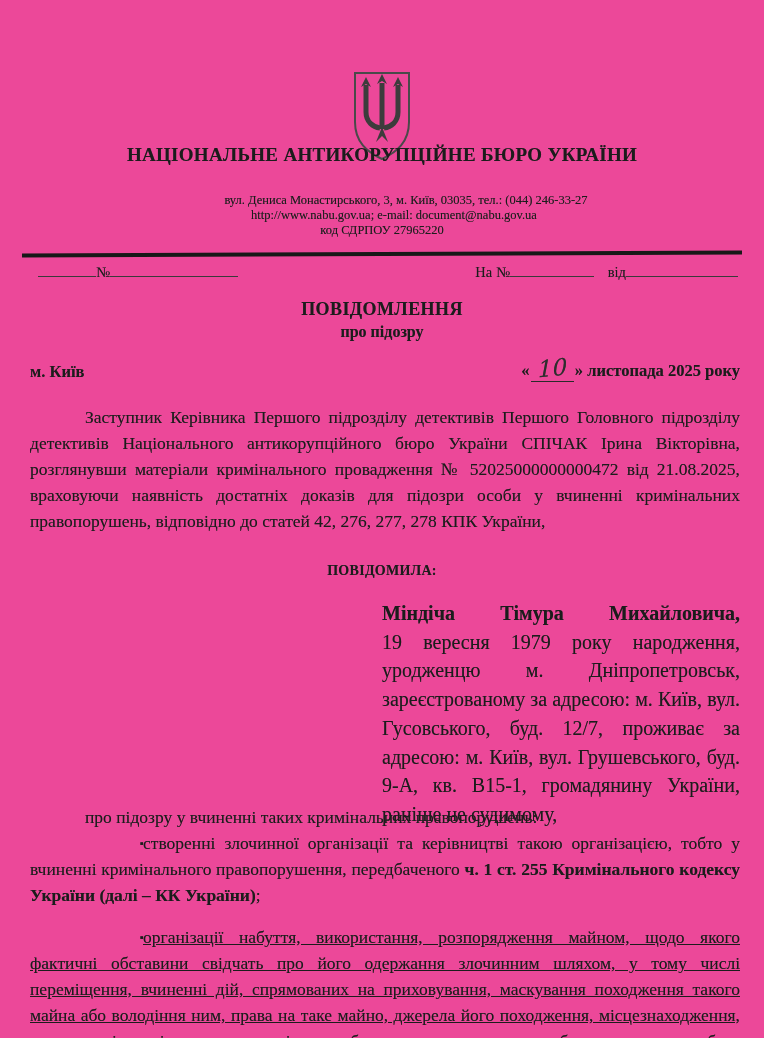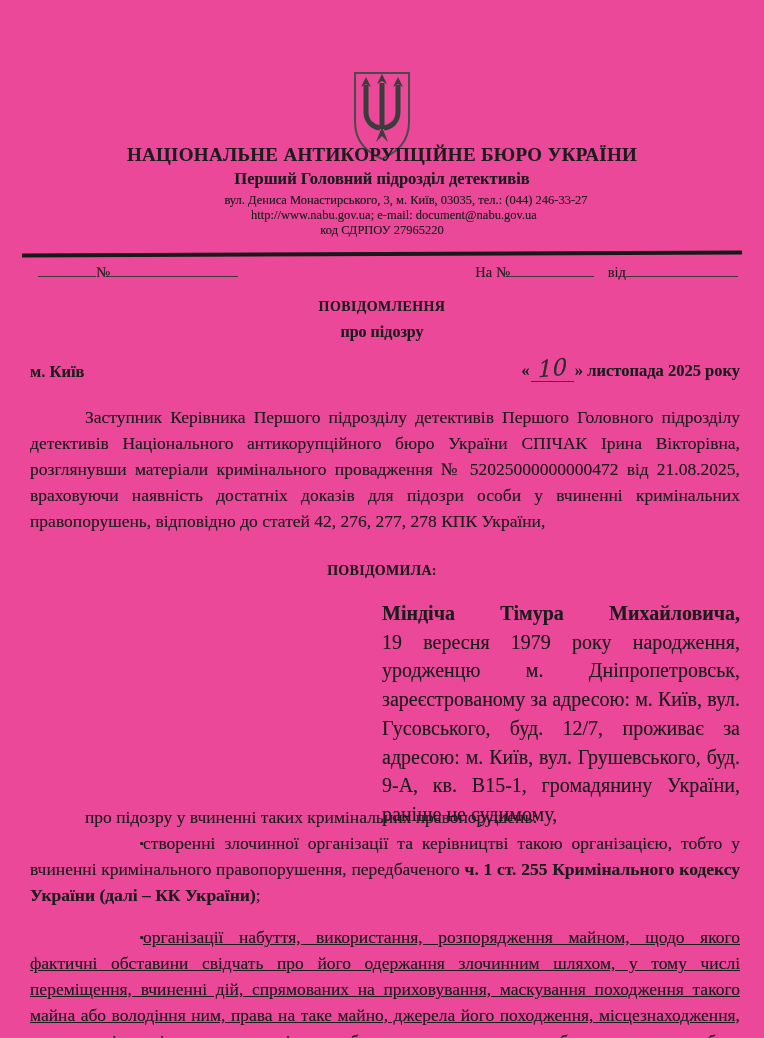--- a/index.html
+++ b/index.html
@@ -21,21 +21,21 @@
   .rule{position:absolute;top:252px;left:22px;width:720px;height:4px;background:#181818;
     transform:rotate(-0.25deg);}
   
   .refline{position:absolute;top:261px;left:38px;width:700px;font-size:14.5px;
     display:flex;justify-content:space-between;align-items:flex-end;}
   .blank{display:inline-block;border-bottom:1.3px solid #3a3a3a;height:15px;vertical-align:baseline;}
   .w58{width:58px;} .w128{width:128px;} .w84{width:84px;} .w112{width:112px;}
   .ref-gap{display:inline-block;width:14px;}
   
   .title1{position:absolute;top:299px;left:0;width:100%;text-align:center;
-    font-weight:bold;font-size:14px;letter-spacing:0.4px;}
+    font-weight:bold;font-size:18px;letter-spacing:0.4px;}
   .title2{position:absolute;top:323px;left:0;width:100%;text-align:center;
     font-weight:bold;font-size:16px;}
   
   .place-date{position:absolute;top:358px;left:30px;width:710px;
     display:flex;justify-content:space-between;align-items:flex-end;
     font-weight:bold;font-size:16.5px;}
   .hand-wrap{display:inline-block;border-bottom:1.4px solid #2a2a2a;padding:0 7px;margin:0 1px;}
   .hand{display:inline-block;font-family:"DejaVu Serif",serif;font-style:italic;
     font-weight:400;font-size:23px;line-height:20px;transform:rotate(-6deg) skewX(-6deg);
     color:#2e2e2e;}
@@ -72,21 +72,20 @@
         <polygon points="35,4 40,14 35,11 30,14"></polygon>
         <polygon points="19,7 24,17 19,14 14,17"></polygon>
         <polygon points="51,7 56,17 51,14 46,17"></polygon>
         <path d="M35 57 L29 72 L35 66 L41 72 Z"></path>
         <rect x="27" y="56" width="16" height="3"></rect>
       </g>
     </svg>
   </div>
 
   <div class="org-name">НАЦІОНАЛЬНЕ АНТИКОРУПЦІЙНЕ БЮРО УКРАЇНИ</div>
-  <div class="division">Перший Головний підрозділ детективів</div>
   <div class="h-addr">вул. Дениса Монастирського, 3, м. Київ, 03035, тел.: (044) 246-33-27</div>
   <div class="h-web">http://www.nabu.gov.ua; e-mail: document@nabu.gov.ua</div>
   <div class="h-code">код СДРПОУ 27965220</div>
 
   <div class="rule"></div>
 
   <div class="refline">
     <div>
       <span class="blank w58"></span><span>№</span><span class="blank w128"></span>
     </div>

